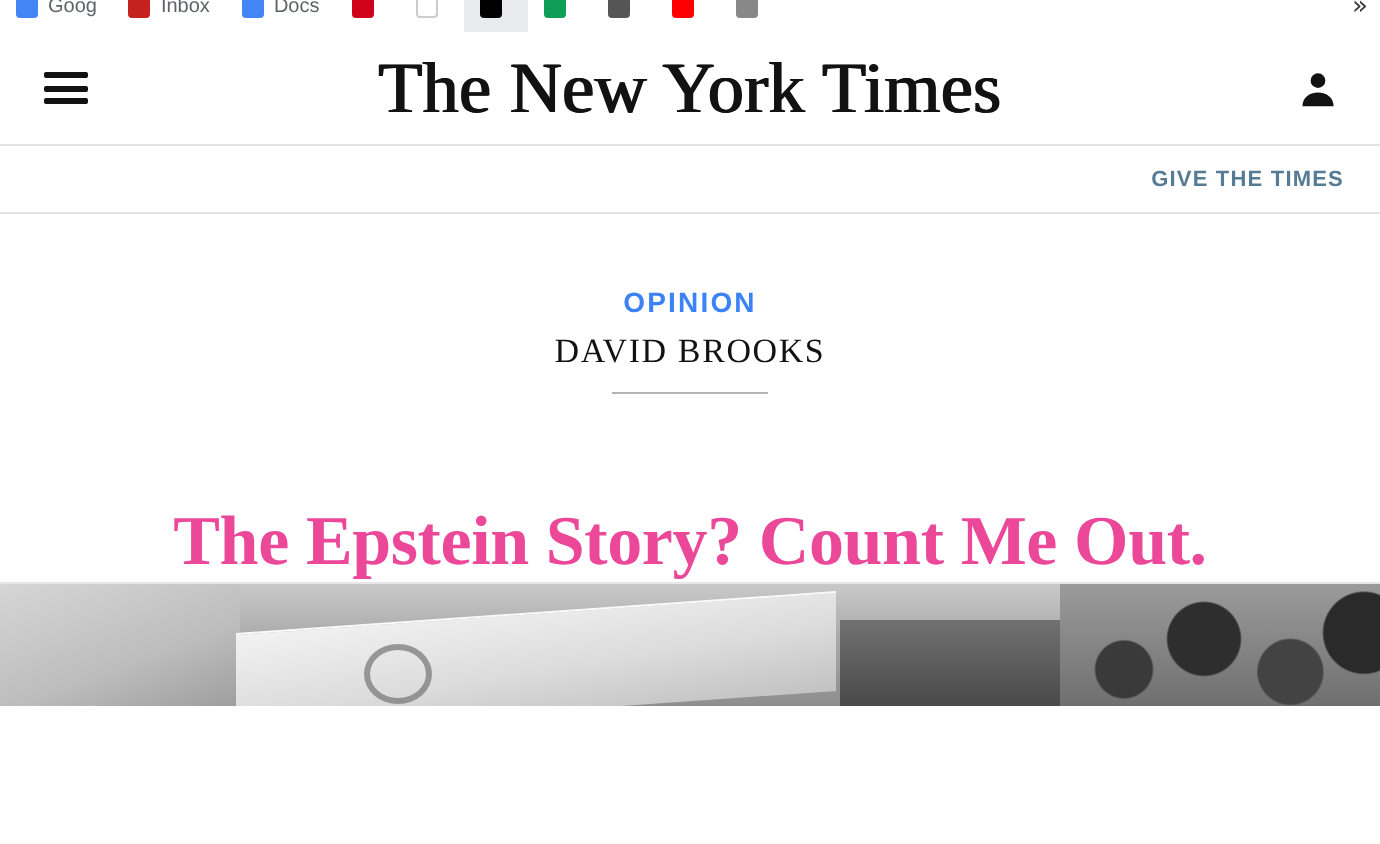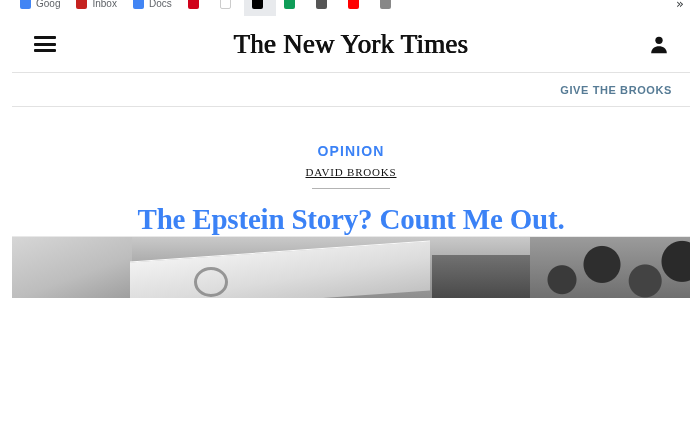--- a/index.html
+++ b/index.html
@@ -8,21 +8,20 @@
     height: 422px;
     overflow: hidden;
     background: #ffffff;
     font-family: "Liberation Sans", sans-serif;
   }
   .page {
     position: relative;
     width: 690px;
     height: 422px;
     background: #ffffff;
-    padding-left: 12px;
   }
 
   
   .tabstrip {
     position: relative;
     height: 16px;
     width: 100%;
     background: #ffffff;
     overflow: hidden;
   }
@@ -101,21 +100,21 @@
   }
   .hamburger span {
     display: block;
     height: 3px;
     width: 22px;
     background: #121212;
     border-radius: 1px;
   }
   .nyt-logo {
     font-family: "Liberation Serif", serif;
-    font-size: 27px;
+    font-size: 36px;
     letter-spacing: 0.2px;
     color: #121212;
     font-weight: 400;
     line-height: 1;
     white-space: nowrap;
     
     text-shadow: 0.45px 0 0 #121212, -0.45px 0 0 #121212;
   }
   .account-icon {
     position: absolute;
@@ -153,39 +152,38 @@
   .kicker {
     font-family: "Liberation Sans", sans-serif;
     font-size: 14px;
     font-weight: 700;
     letter-spacing: 1.1px;
     color: #3b82f6;
     margin-bottom: 7px;
   }
   .byline {
     font-family: "Liberation Serif", serif;
-    font-size: 11px;
+    font-size: 17px;
     letter-spacing: 0.8px;
     color: #121212;
     margin-bottom: 10px;
-    text-decoration: underline;
   }
   .rule {
     width: 78px;
     height: 1px;
     background: #b3b3b3;
     margin: 10px auto 0;
   }
   .headline {
     font-family: "Liberation Serif", serif;
-    font-size: 29px;
+    font-size: 35px;
     line-height: 1.15;
     font-weight: 700;
-    color: #3b82f6;
-    margin-top: 14px;
+    color: #ec4899;
+    margin-top: 54px;
     letter-spacing: -0.2px;
   }
   .timestamp {
     font-family: "Liberation Serif", serif;
     font-size: 14px;
     color: #363636;
     margin-top: 26px;
     margin-bottom: 26px;
   }
 
@@ -314,21 +312,21 @@
     <div class="nyt-logo">The New York Times</div>
     <div class="account-icon">
       <svg viewBox="0 0 24 24" width="22" height="22" aria-hidden="true">
         <circle cx="12" cy="8" r="4" fill="#121212"></circle>
         <path d="M3.5 22c0-4.7 3.8-7.5 8.5-7.5s8.5 2.8 8.5 7.5z" fill="#121212"></path>
       </svg>
     </div>
   </div>
 
   <div class="subbar">
-    <a class="give-link" href="#">GIVE THE BROOKS</a>
+    <a class="give-link" href="#">GIVE THE TIMES</a>
   </div>
 
   <div class="article">
     <div class="kicker">OPINION</div>
     <div class="byline">DAVID BROOKS</div>
     <div class="rule"></div>
     <h1 class="headline">The Epstein Story? Count Me Out.</h1>
   </div>
 
   <div class="hero">

